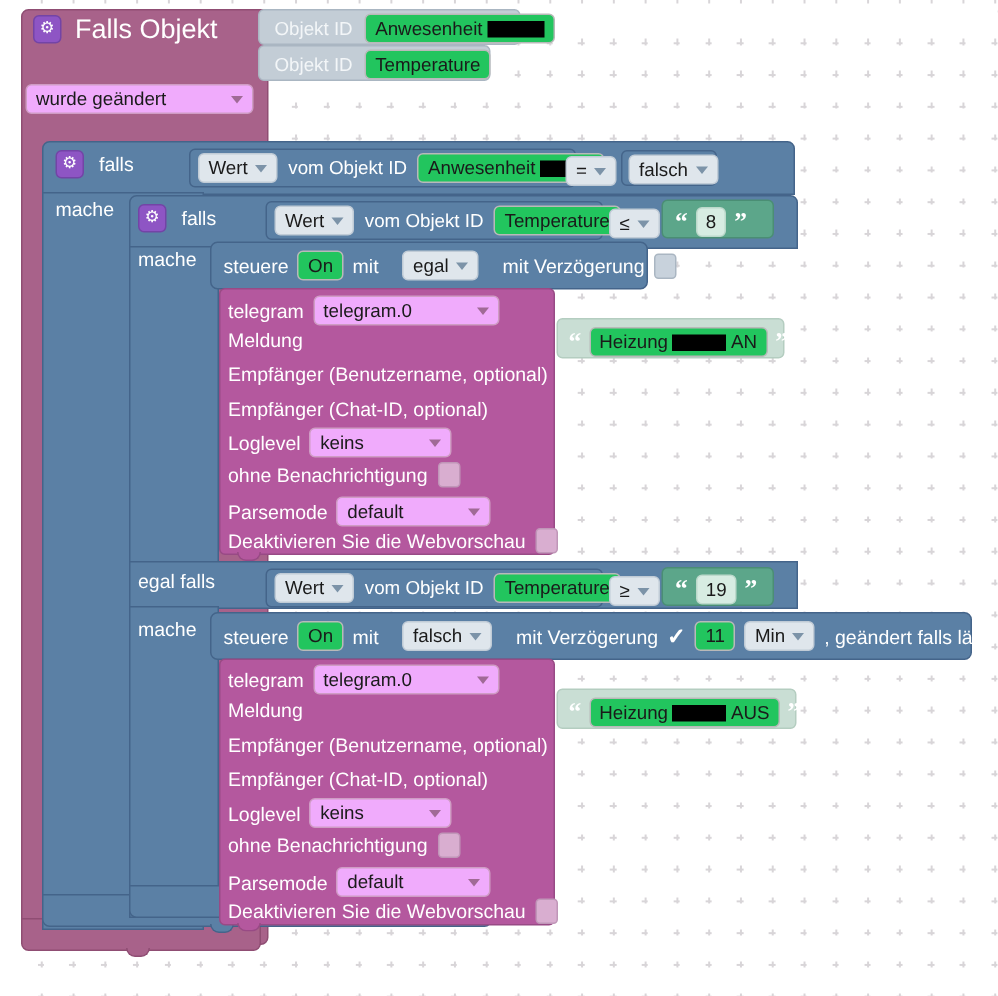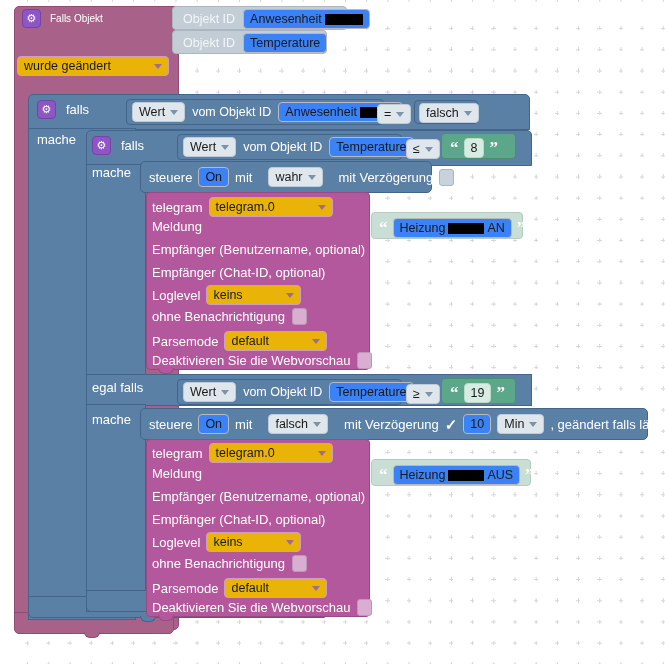--- a/index.html
+++ b/index.html
@@ -40,24 +40,24 @@
   .c-text-dark{background:#5ca68a;border:1px solid #4a8e74;}
   .c-text-light{background:#c9ded4;border:1px solid #b4cdc0;}
 
   
   .field{
     display:inline-flex;align-items:center;gap:3px;
     background:#e9e9e9;border:1px solid #b9b9b9;border-radius:4px;
     color:#1a1a1a;padding:1px 6px;font-size:12.5px;line-height:16px;
     white-space:nowrap;vertical-align:middle;
   }
-  .field.pink{background:#eab308;border-color:#cf9cc4;gap:41px;}
+  .field.pink{background:#f0abfc;border-color:#cf9cc4;gap:41px;}
   .field.tint{background:#dfe6ec;border-color:#c0cbd6;}
   .field.grn{background:#d7ece2;border-color:#bcd9cb;}
-  .field.plain{background:#3b82f6;}
+  .field.plain{background:#22c55e;}
   .caret{
     width:0;height:0;border-left:4px solid transparent;border-right:4px solid transparent;
     border-top:5px solid #8a8a8a;display:inline-block;margin-left:2px;
   }
   .caret.pk{border-top-color:#a06a96;}
   .caret.bl{border-top-color:#7c93a8;}
 
   .checkbox{
     display:inline-block;width:13px;height:15px;border-radius:3px;
     background:#d9aed0;border:1px solid #c096b8;vertical-align:middle;
@@ -87,21 +87,21 @@
 
 <div class="canvas">
 
   <div class="blk c-trigger" style="left:14px;top:6px;width:165px;height:624px;border-radius:5px;"></div>
 
   <div class="blk c-trigger" style="left:14px;top:612px;width:160px;height:22px;border-radius:0 0 5px 5px;"></div>
   <div class="blk c-trigger" style="left:84px;top:632px;width:16px;height:6px;border-radius:0 0 6px 6px;border-top:none;"></div>
 
   <div class="blk row" style="left:22px;top:9px;gap:9px;">
     <span class="gear"></span>
-    <span class="lbl" style="font-size:10px;">Falls Objekt</span>
+    <span class="lbl" style="font-size:18px;">Falls Objekt</span>
   </div>
 
   <div class="blk" style="left:17px;top:56px;">
     <span class="field pink">
         <span>wurde geändert</span>
         <i class="caret pk"></i>
       </span>
   </div>
 
 
@@ -206,21 +206,21 @@
 
   <div class="blk c-logic" style="left:140px;top:161px;width:292px;height:32px;border-radius:5px;"></div>
   <div class="blk row" style="left:149px;top:167px;gap:6px;">
     <span class="lbl">steuere</span>
     <span class="field plain">
         <span>On</span>
       </span>
     <span class="lbl">mit</span>
     <span style="display:inline-block;width:4px;"></span>
     <span class="field tint">
-        <span>wahr</span>
+        <span>egal</span>
         <i class="caret bl"></i>
       </span>
     <span style="display:inline-block;width:4px;"></span>
     <span class="lbl">mit Verzögerung</span>
     <span class="checkbox blue"></span>
   </div>
 
   <div class="blk c-telegram" style="left:146px;top:192px;width:224px;height:178px;border-radius:4px;"></div>
   <div class="blk c-telegram" style="left:158px;top:368px;width:16px;height:6px;border-radius:0 0 6px 6px;border-top:none;"></div>
 
@@ -315,21 +315,21 @@
     <span class="lbl">mit</span>
     <span style="display:inline-block;width:4px;"></span>
     <span class="field tint">
         <span>falsch</span>
         <i class="caret bl"></i>
       </span>
     <span style="display:inline-block;width:4px;"></span>
     <span class="lbl">mit Verzögerung</span>
     <span class="check-mark">✓</span>
     <span class="field plain">
-        <span>10</span>
+        <span>11</span>
       </span>
     <span class="field tint">
         <span>Min</span>
         <i class="caret bl"></i>
       </span>
     <span class="lbl">, geändert falls läuft</span>
     <span class="checkbox blue"></span>
   </div>
 
   <div class="blk c-telegram" style="left:146px;top:439px;width:224px;height:178px;border-radius:4px;"></div>

